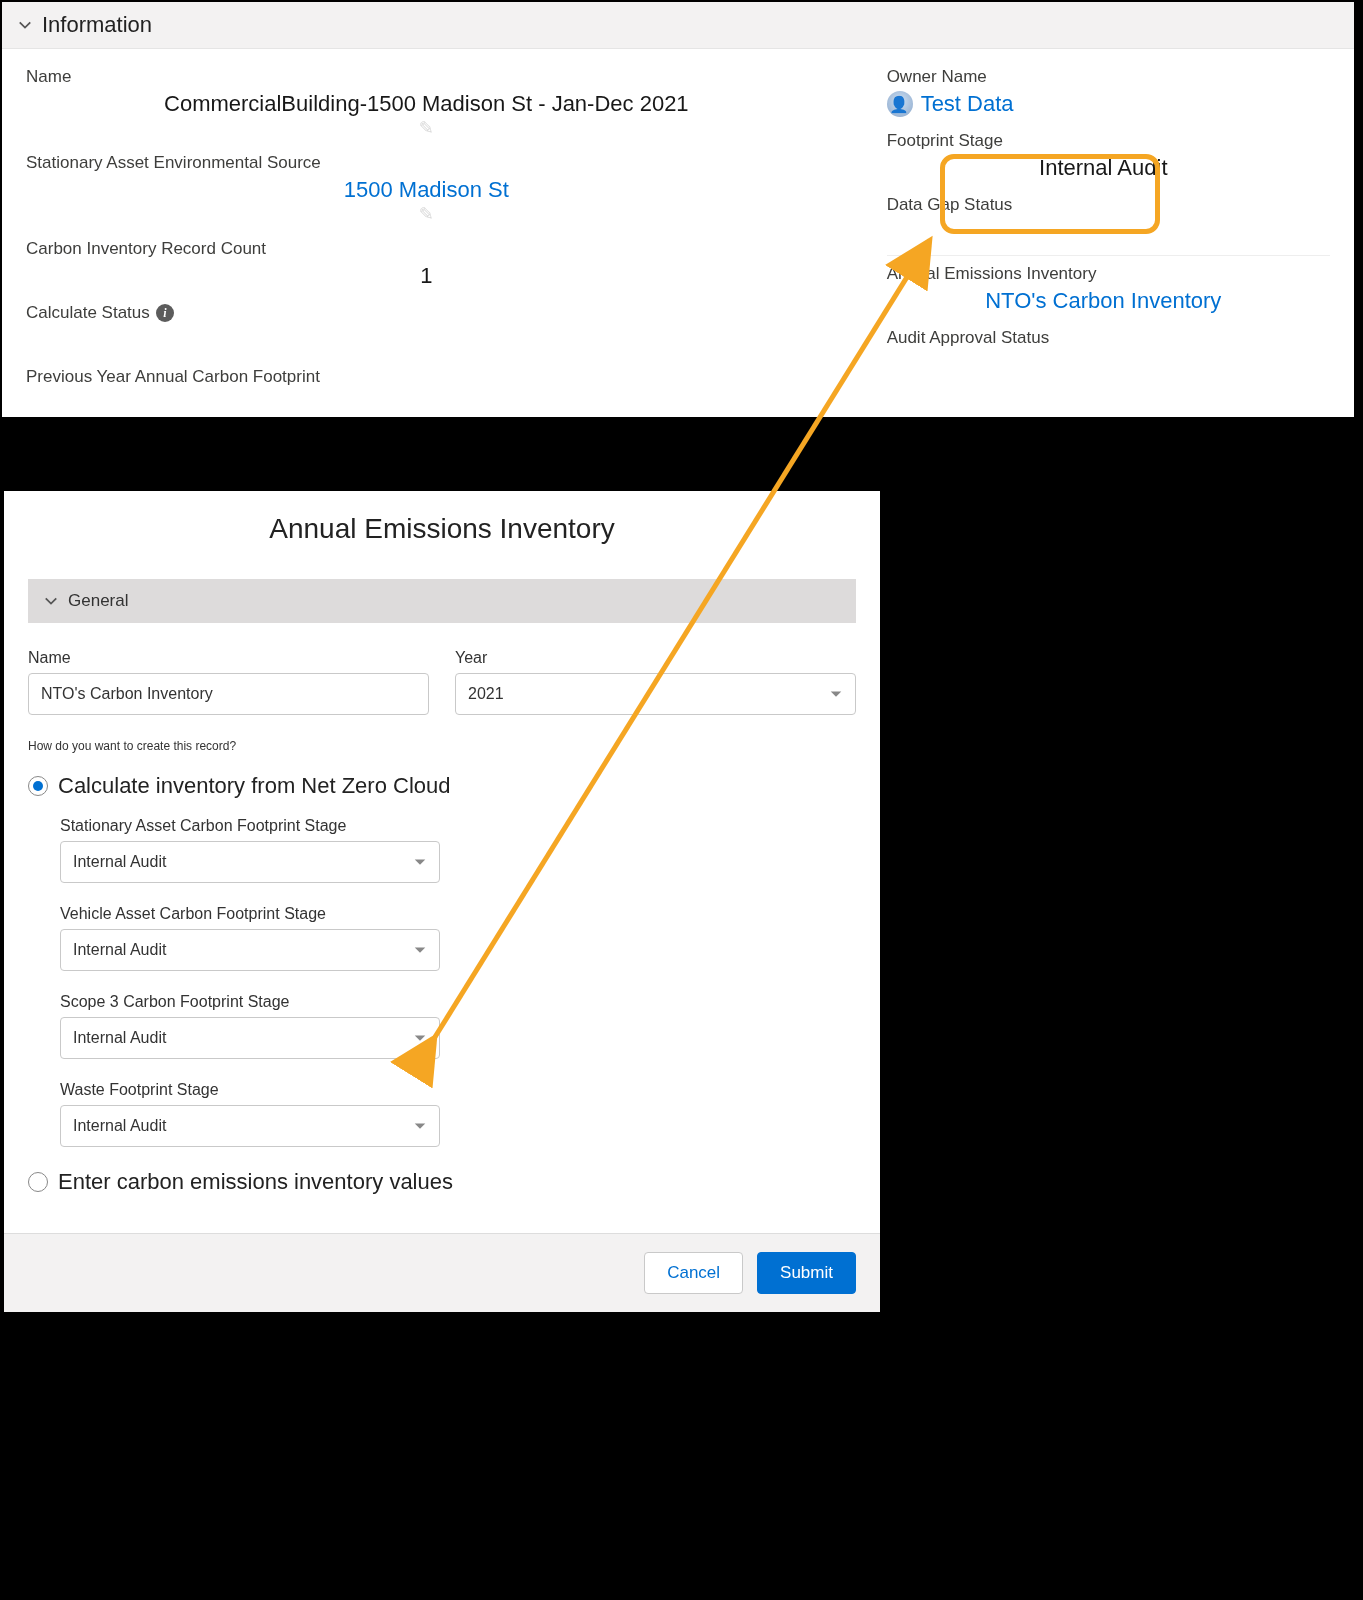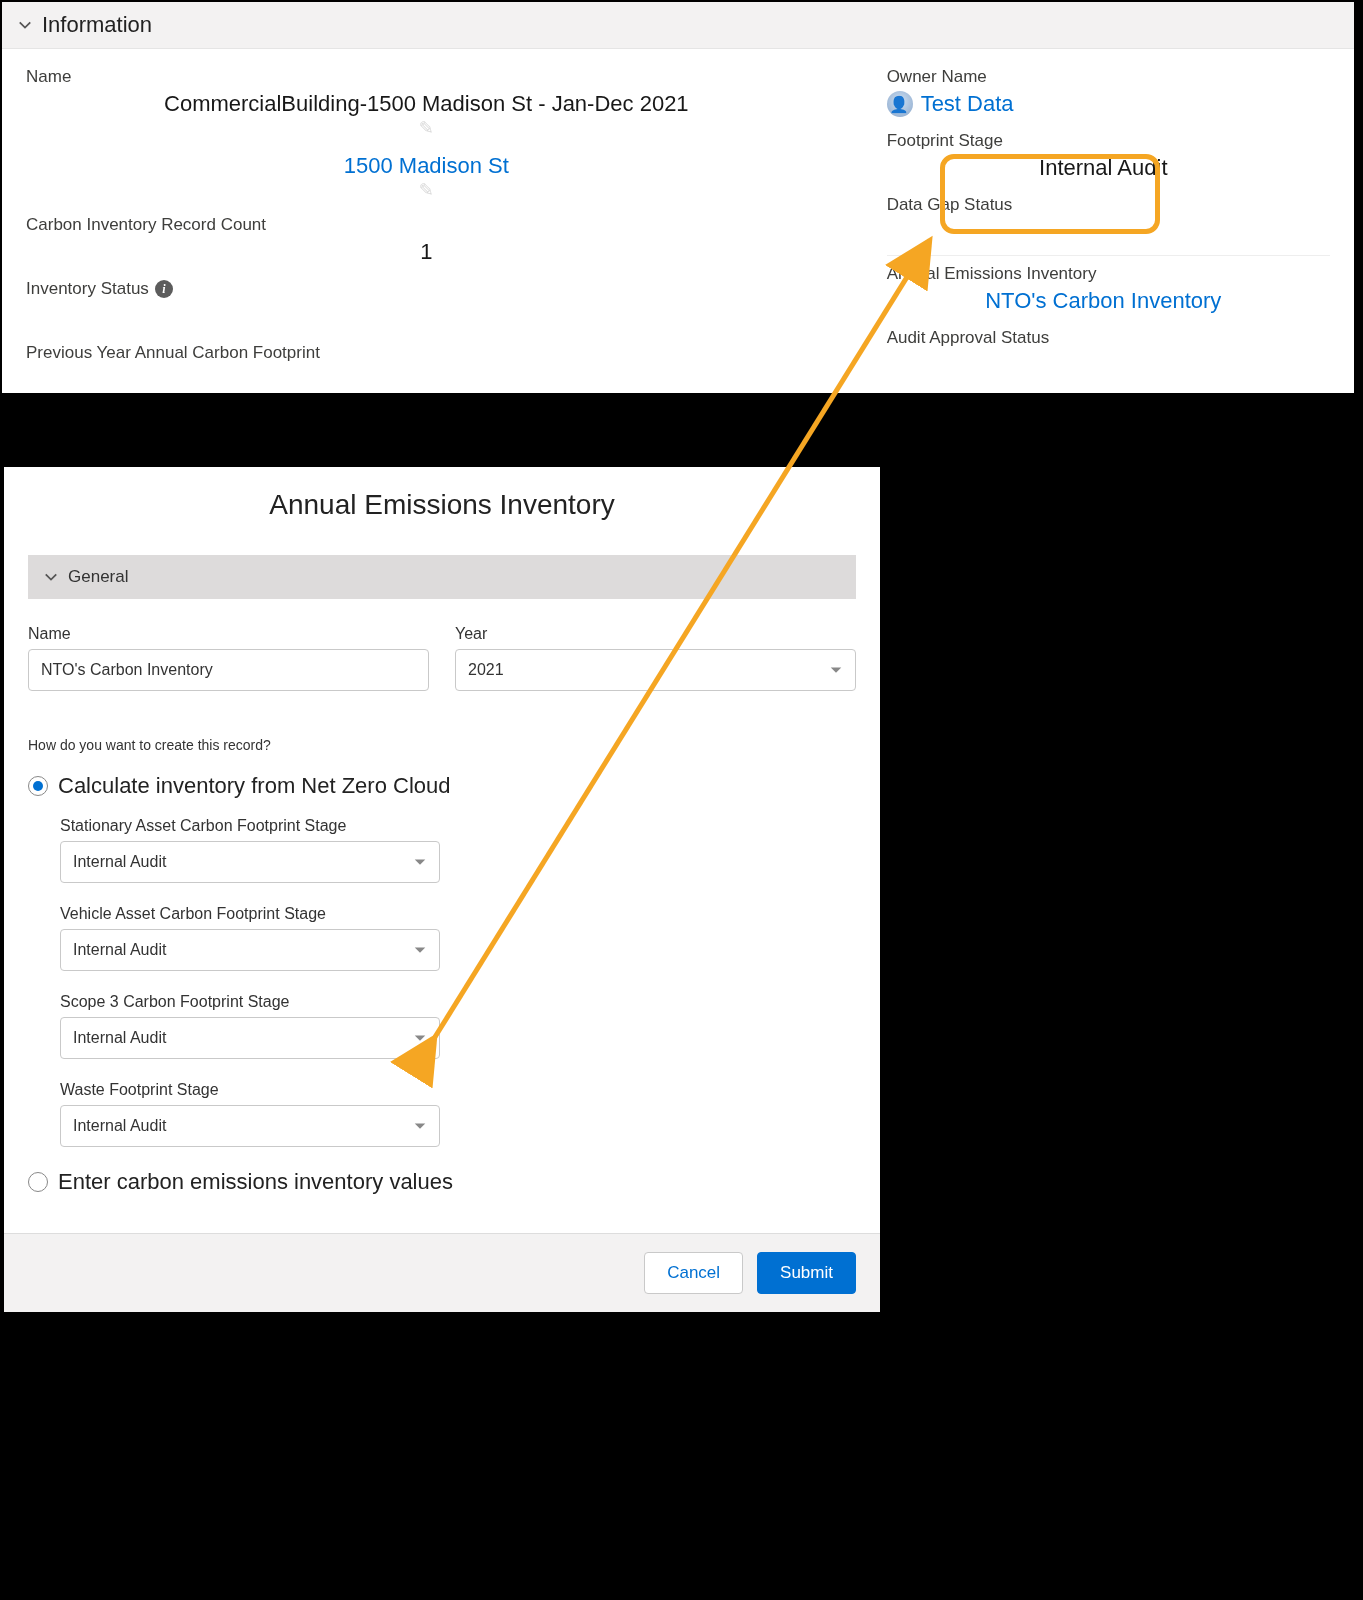--- a/index.html
+++ b/index.html
@@ -96,21 +96,21 @@
   .form-row { display:flex; gap:26px; margin-top:26px;}
   .form-col { flex:1; }
   .form-label { font-size:16px; color:#333; margin-bottom:6px; display:block;}
   .text-input, .select {
     width:100%; height:42px;
     border:1px solid #c9c9c9; border-radius:4px;
     padding: 0 12px; font-size:16px; color:#333;
     display:flex; align-items:center; justify-content:space-between;
     background:#fff;
   }
-  .how-q { font-size:14px; color:#333; margin-top:46px; margin-bottom:20px;}
+  .how-q { font-size:12px; color:#333; margin-top:24px; margin-bottom:20px;}
   .radio-row { display:flex; align-items:center; gap:10px; font-size:22px; color:#222; margin-bottom:18px;}
   .radio {
     width:20px; height:20px; border:1px solid #888; border-radius:50%;
     display:inline-flex; align-items:center; justify-content:center;
   }
   .radio.checked::after{
     content:""; width:10px; height:10px; border-radius:50%; background:#0070d2;
   }
   .stage-block { margin-left: 32px; width: 380px; margin-bottom:22px;}
   .panel2-footer {
@@ -138,34 +138,35 @@
   <div class="panel1-body">
     <div class="col-left">
       <div class="field-row">
         <div class="field-label">Name</div>
         <div class="field-value">
           <span>CommercialBuilding-1500 Madison St - Jan-Dec 2021</span>
           <span class="pencil">✎</span>
         </div>
       </div>
       <div class="field-row">
+        <div class="field-label">Stationary Asset Environmental Source</div>
         <div class="field-value">
           <span class="link">1500 Madison St</span>
           <span class="pencil">✎</span>
         </div>
       </div>
       <div class="field-row">
         <div class="field-label">Carbon Inventory Record Count</div>
         <div class="field-value">
           <span>1</span>
         </div>
       </div>
       <div class="field-row">
         <div class="field-label">
-          <span>Inventory Status</span>
+          <span>Calculate Status</span>
           <span class="info-badge">i</span>
         </div>
         <div class="field-value">&nbsp;</div>
       </div>
       <div class="field-row">
         <div class="field-label">Previous Year Annual Carbon Footprint</div>
       </div>
     </div>
 
     <div class="col-right">

